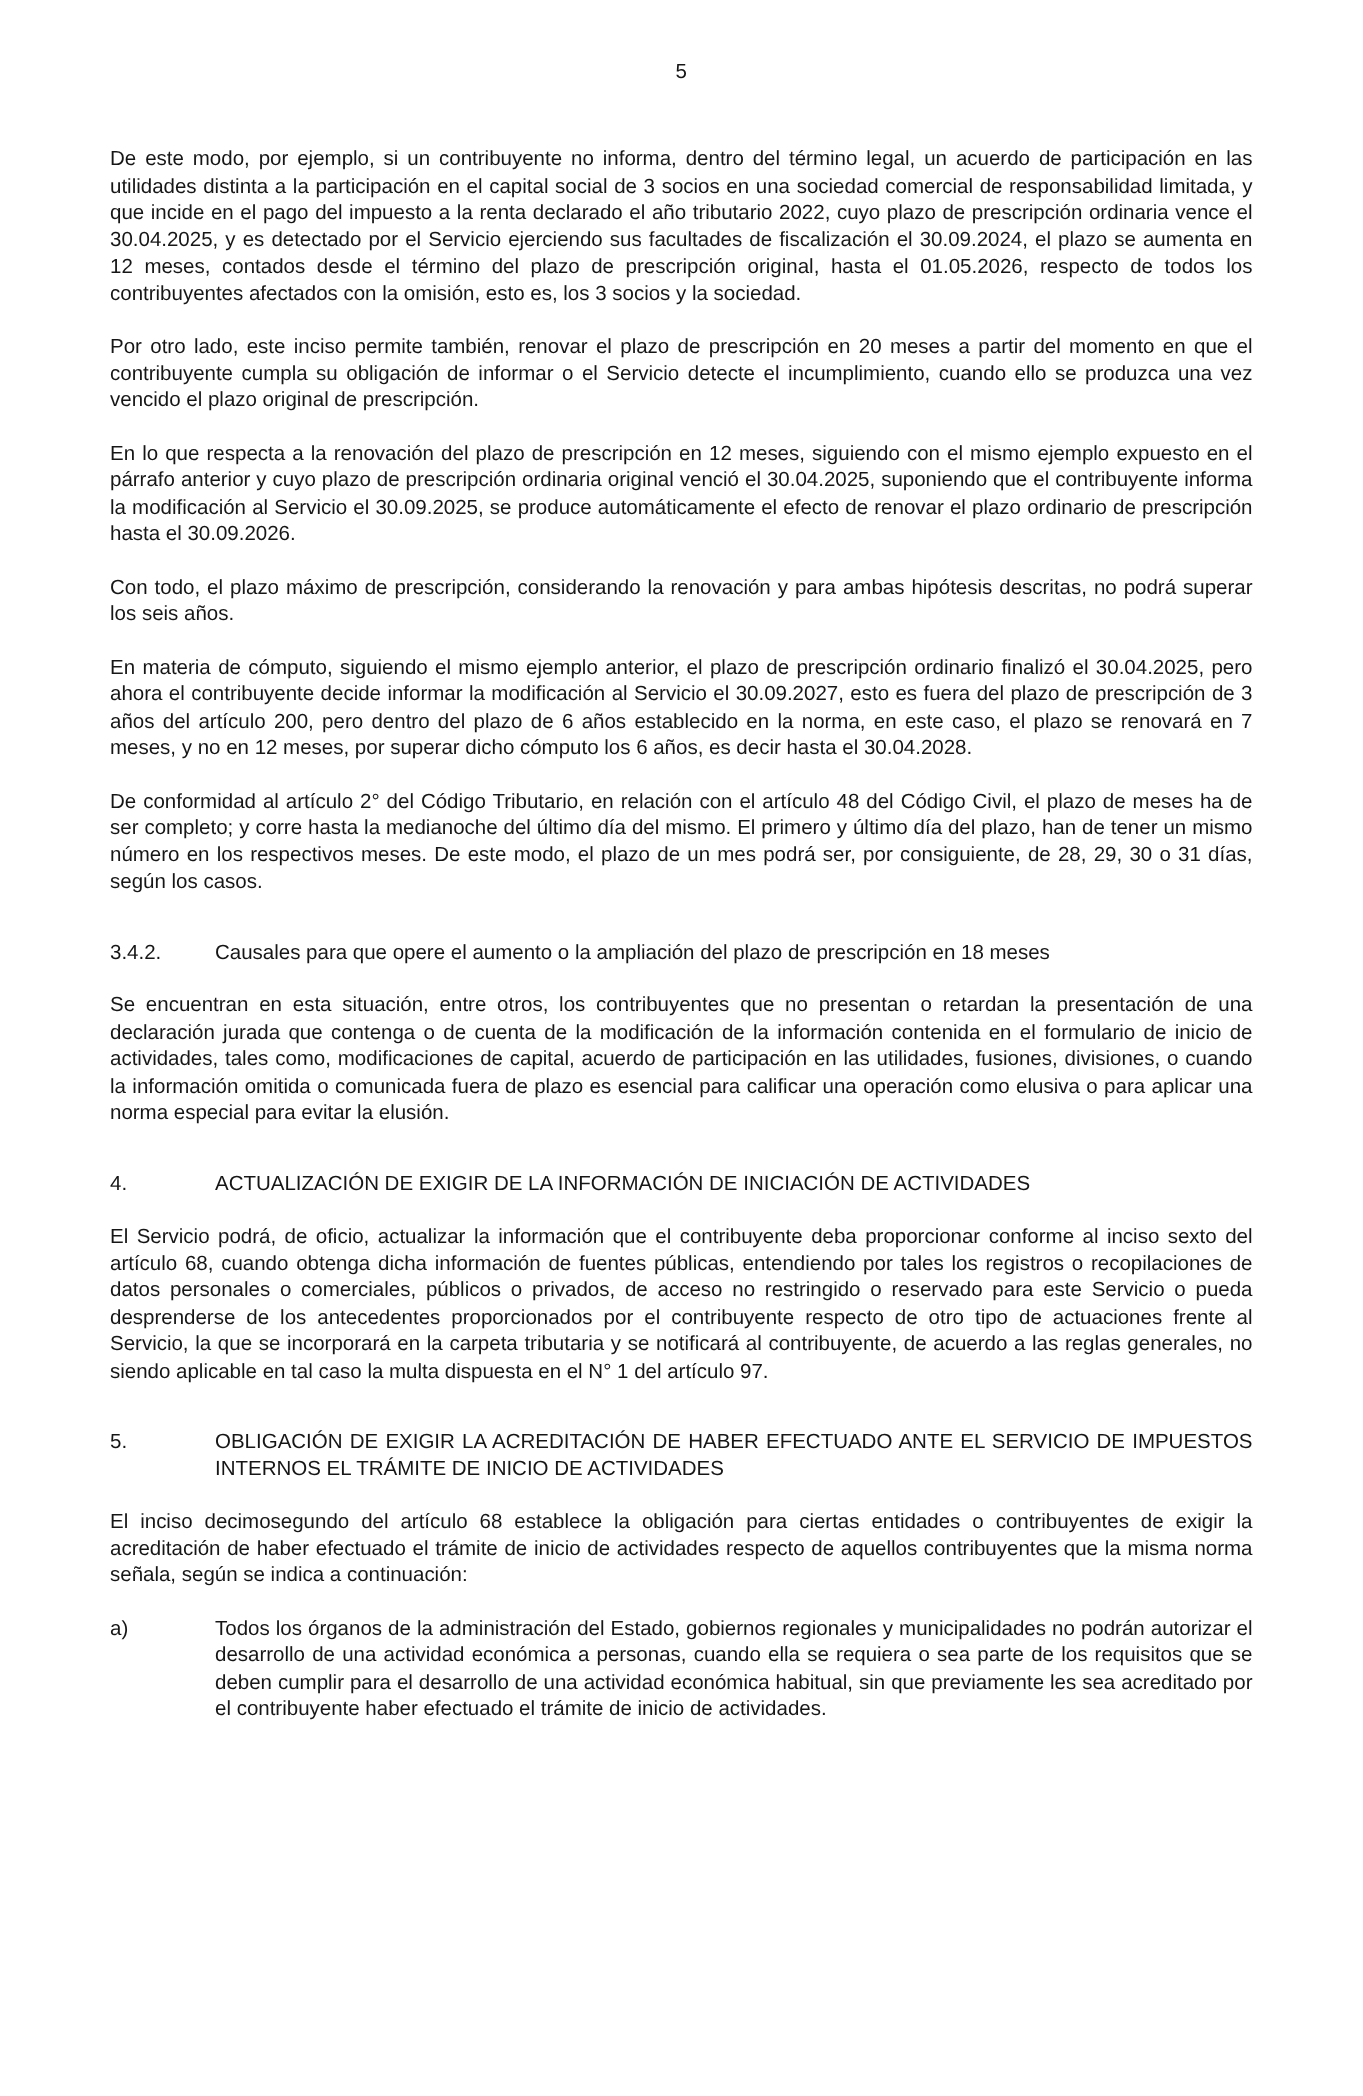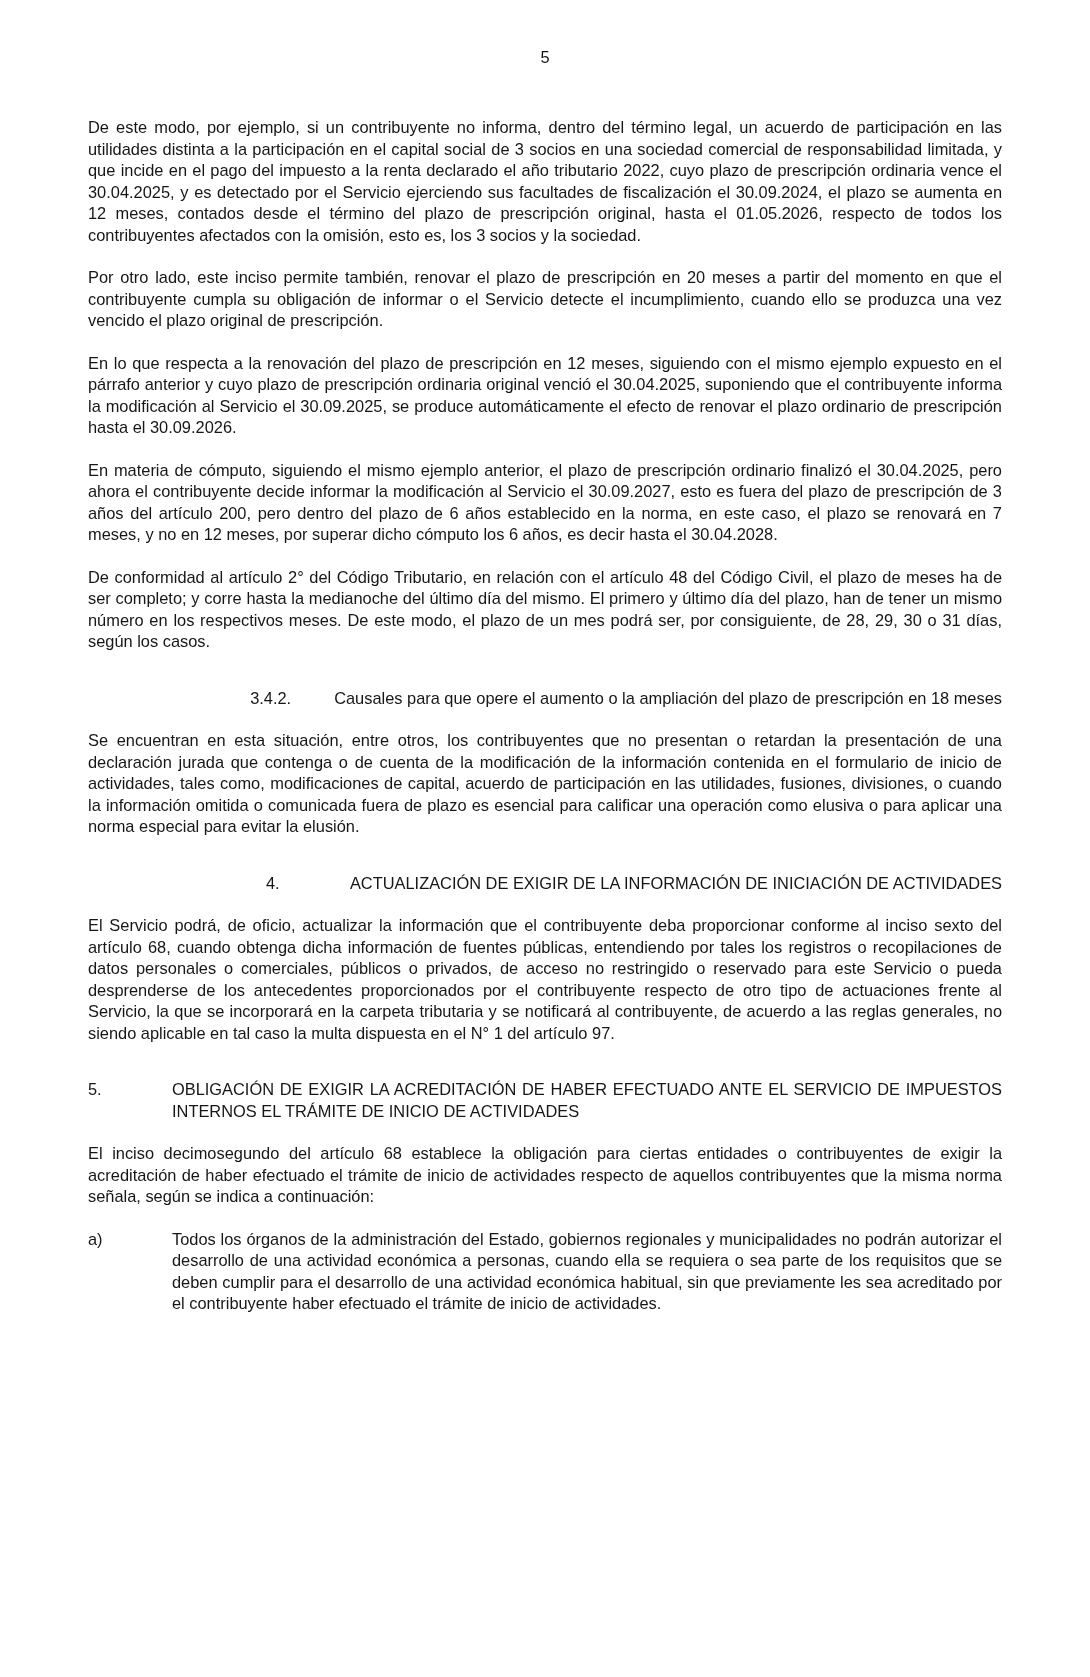--- a/index.html
+++ b/index.html
@@ -32,21 +32,20 @@
   .content {
     position: absolute;
     left: 88px;
     top: 117px;
     width: 914px;
     display: flex;
     flex-direction: column;
     gap: 21px;
     font-size: 16.4px;
     line-height: 21.5px;
-    align-items: flex-end;
   }
   .para {
     margin: 0;
     text-align: justify;
   }
   .heading {
     display: grid;
     grid-template-columns: 84px 1fr;
     font-weight: normal;
     margin: 14px 0 0 0;
@@ -70,20 +69,21 @@
   <div class="page-number">5</div>
 
   <main class="content">
 
     <p class="para">De este modo, por ejemplo, si un contribuyente no informa, dentro del término legal, un acuerdo de participación en las utilidades distinta a la participación en el capital social de 3 socios en una sociedad comercial de responsabilidad limitada, y que incide en el pago del impuesto a la renta declarado el año tributario 2022, cuyo plazo de prescripción ordinaria vence el 30.04.2025, y es detectado por el Servicio ejerciendo sus facultades de fiscalización el 30.09.2024, el plazo se aumenta en 12 meses, contados desde el término del plazo de prescripción original, hasta el 01.05.2026, respecto de todos los contribuyentes afectados con la omisión, esto es, los 3 socios y la sociedad.</p>
 
     <p class="para">Por otro lado, este inciso permite también, renovar el plazo de prescripción en 20 meses a partir del momento en que el contribuyente cumpla su obligación de informar o el Servicio detecte el incumplimiento, cuando ello se produzca una vez vencido el plazo original de prescripción.</p>
 
     <p class="para">En lo que respecta a la renovación del plazo de prescripción en 12 meses, siguiendo con el mismo ejemplo expuesto en el párrafo anterior y cuyo plazo de prescripción ordinaria original venció el 30.04.2025, suponiendo que el contribuyente informa la modificación al Servicio el 30.09.2025, se produce automáticamente el efecto de renovar el plazo ordinario de prescripción hasta el 30.09.2026.</p>
 
+    <p class="para">Con todo, el plazo máximo de prescripción, considerando la renovación y para ambas hipótesis descritas, no podrá superar los seis años.</p>
 
     <p class="para">En materia de cómputo, siguiendo el mismo ejemplo anterior, el plazo de prescripción ordinario finalizó el 30.04.2025, pero ahora el contribuyente decide informar la modificación al Servicio el 30.09.2027, esto es fuera del plazo de prescripción de 3 años del artículo 200, pero dentro del plazo de 6 años establecido en la norma, en este caso, el plazo se renovará en 7 meses, y no en 12 meses, por superar dicho cómputo los 6 años, es decir hasta el 30.04.2028.</p>
 
     <p class="para">De conformidad al artículo 2° del Código Tributario, en relación con el artículo 48 del Código Civil, el plazo de meses ha de ser completo; y corre hasta la medianoche del último día del mismo. El primero y último día del plazo, han de tener un mismo número en los respectivos meses. De este modo, el plazo de un mes podrá ser, por consiguiente, de 28, 29, 30 o 31 días, según los casos.</p>
 
     <section class="heading">
       <span class="h-num">3.4.2.</span>
       <span class="h-text">Causales para que opere el aumento o la ampliación del plazo de prescripción en 18 meses</span>
     </section>
 

